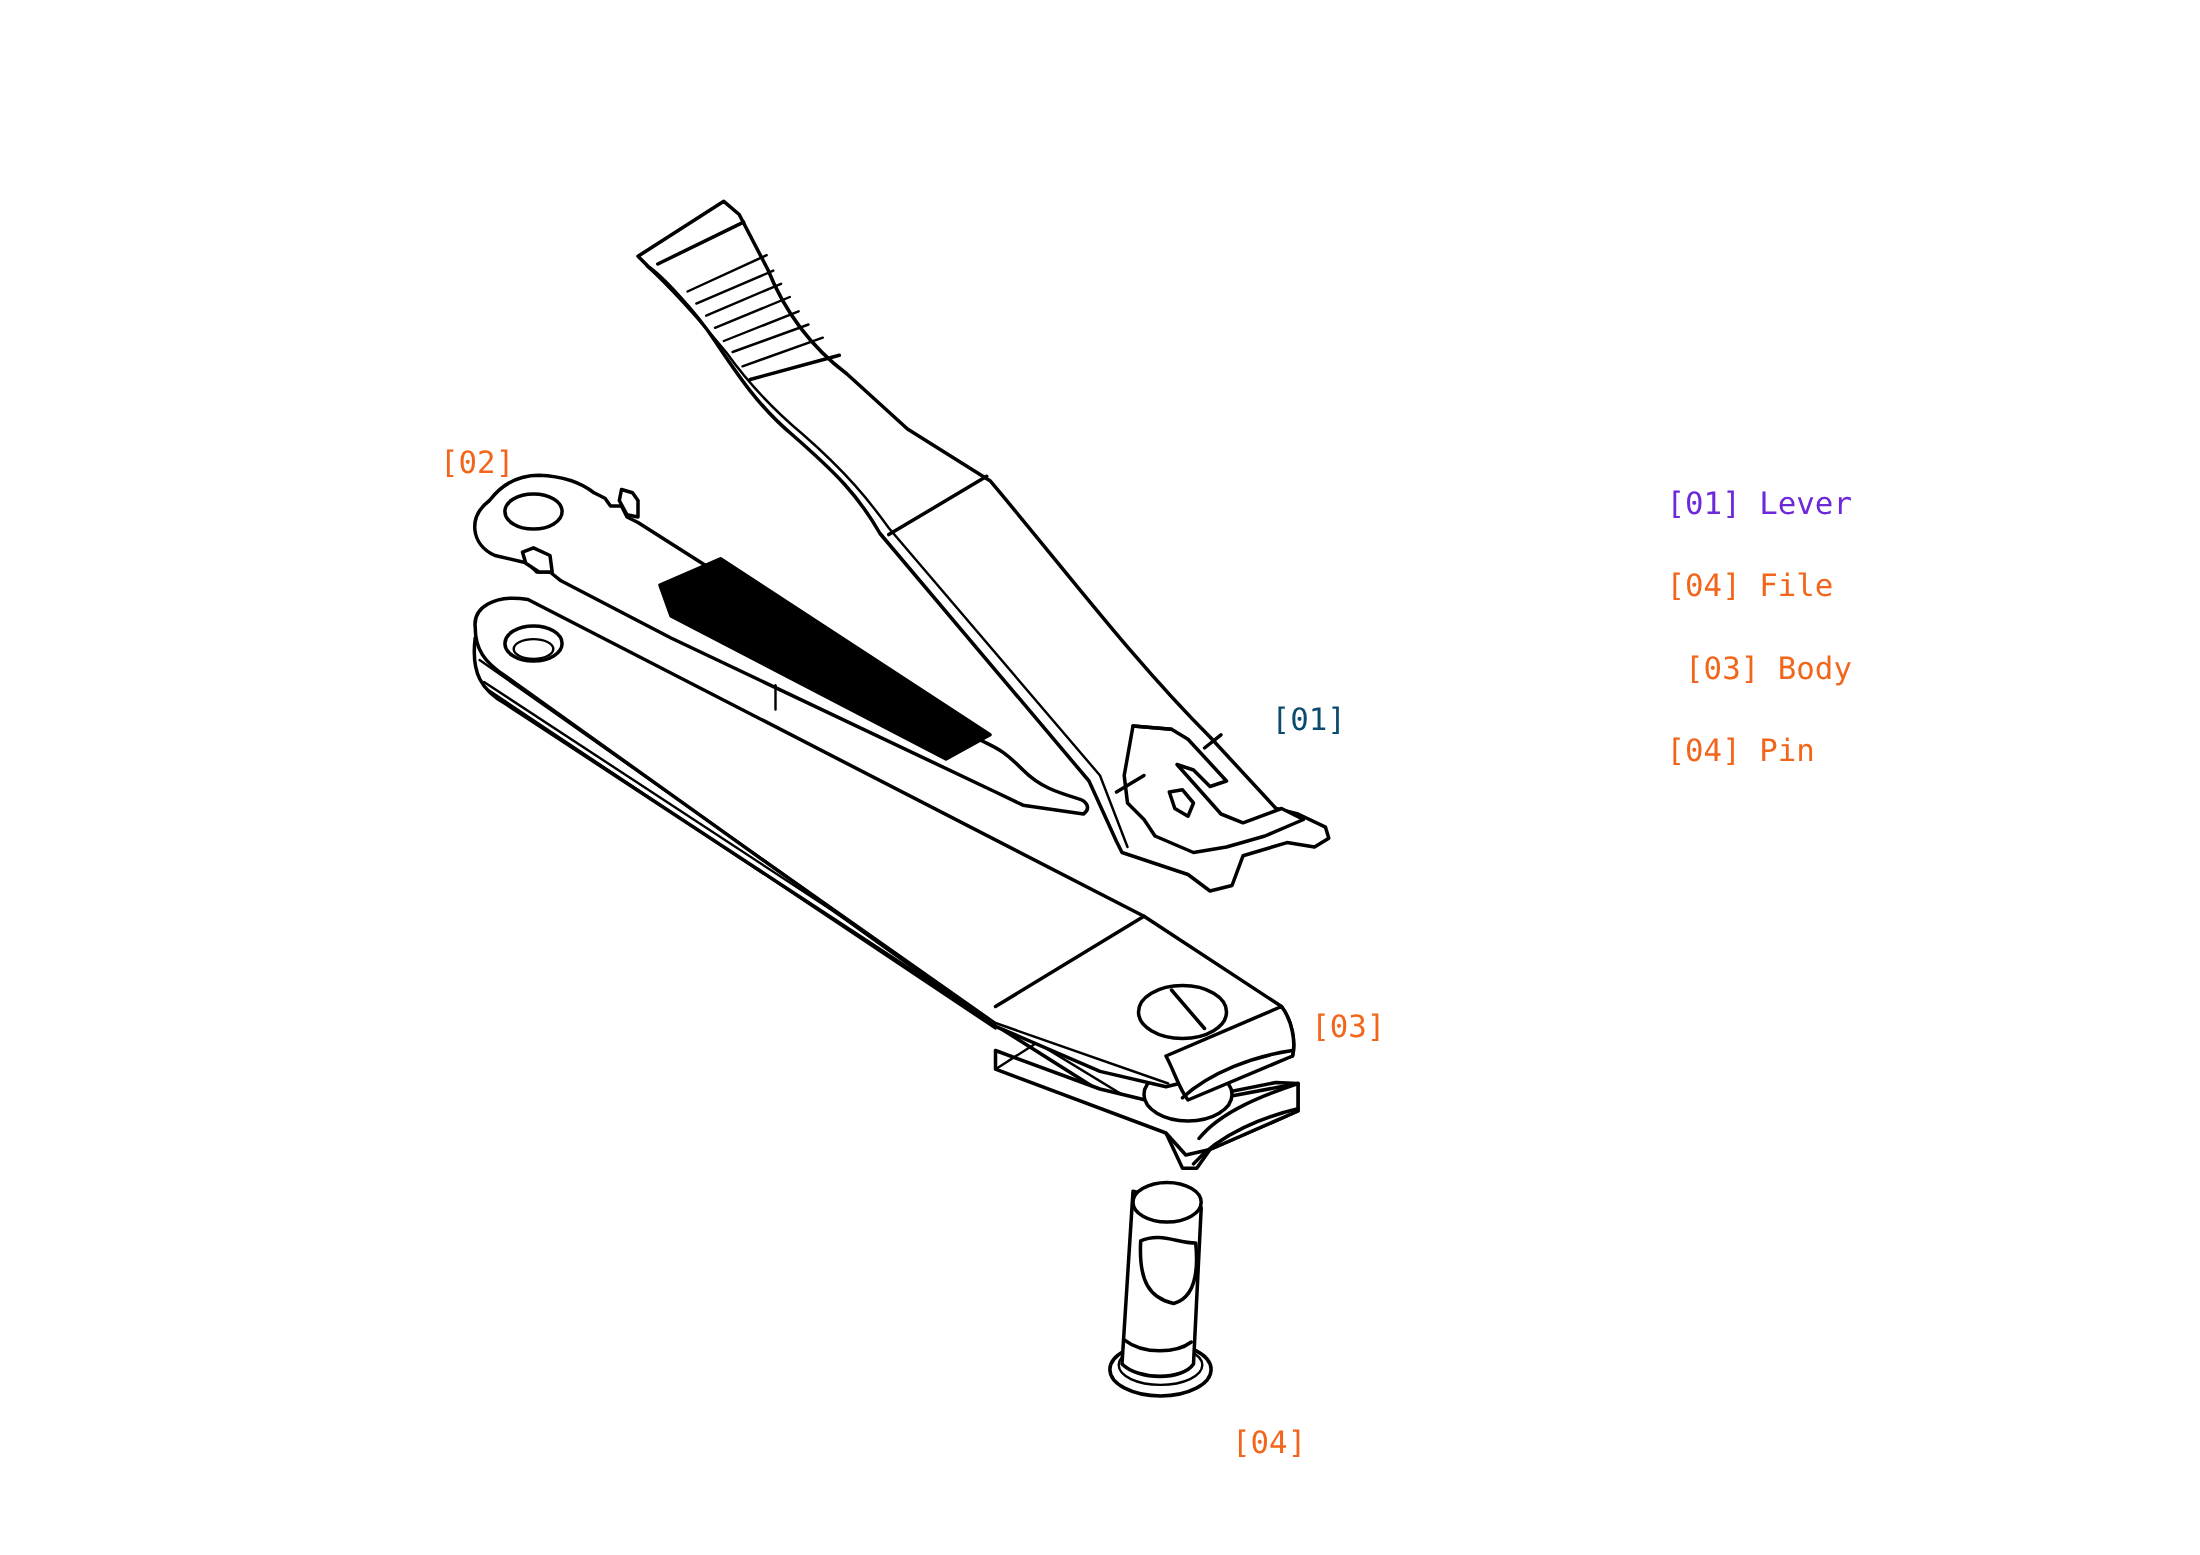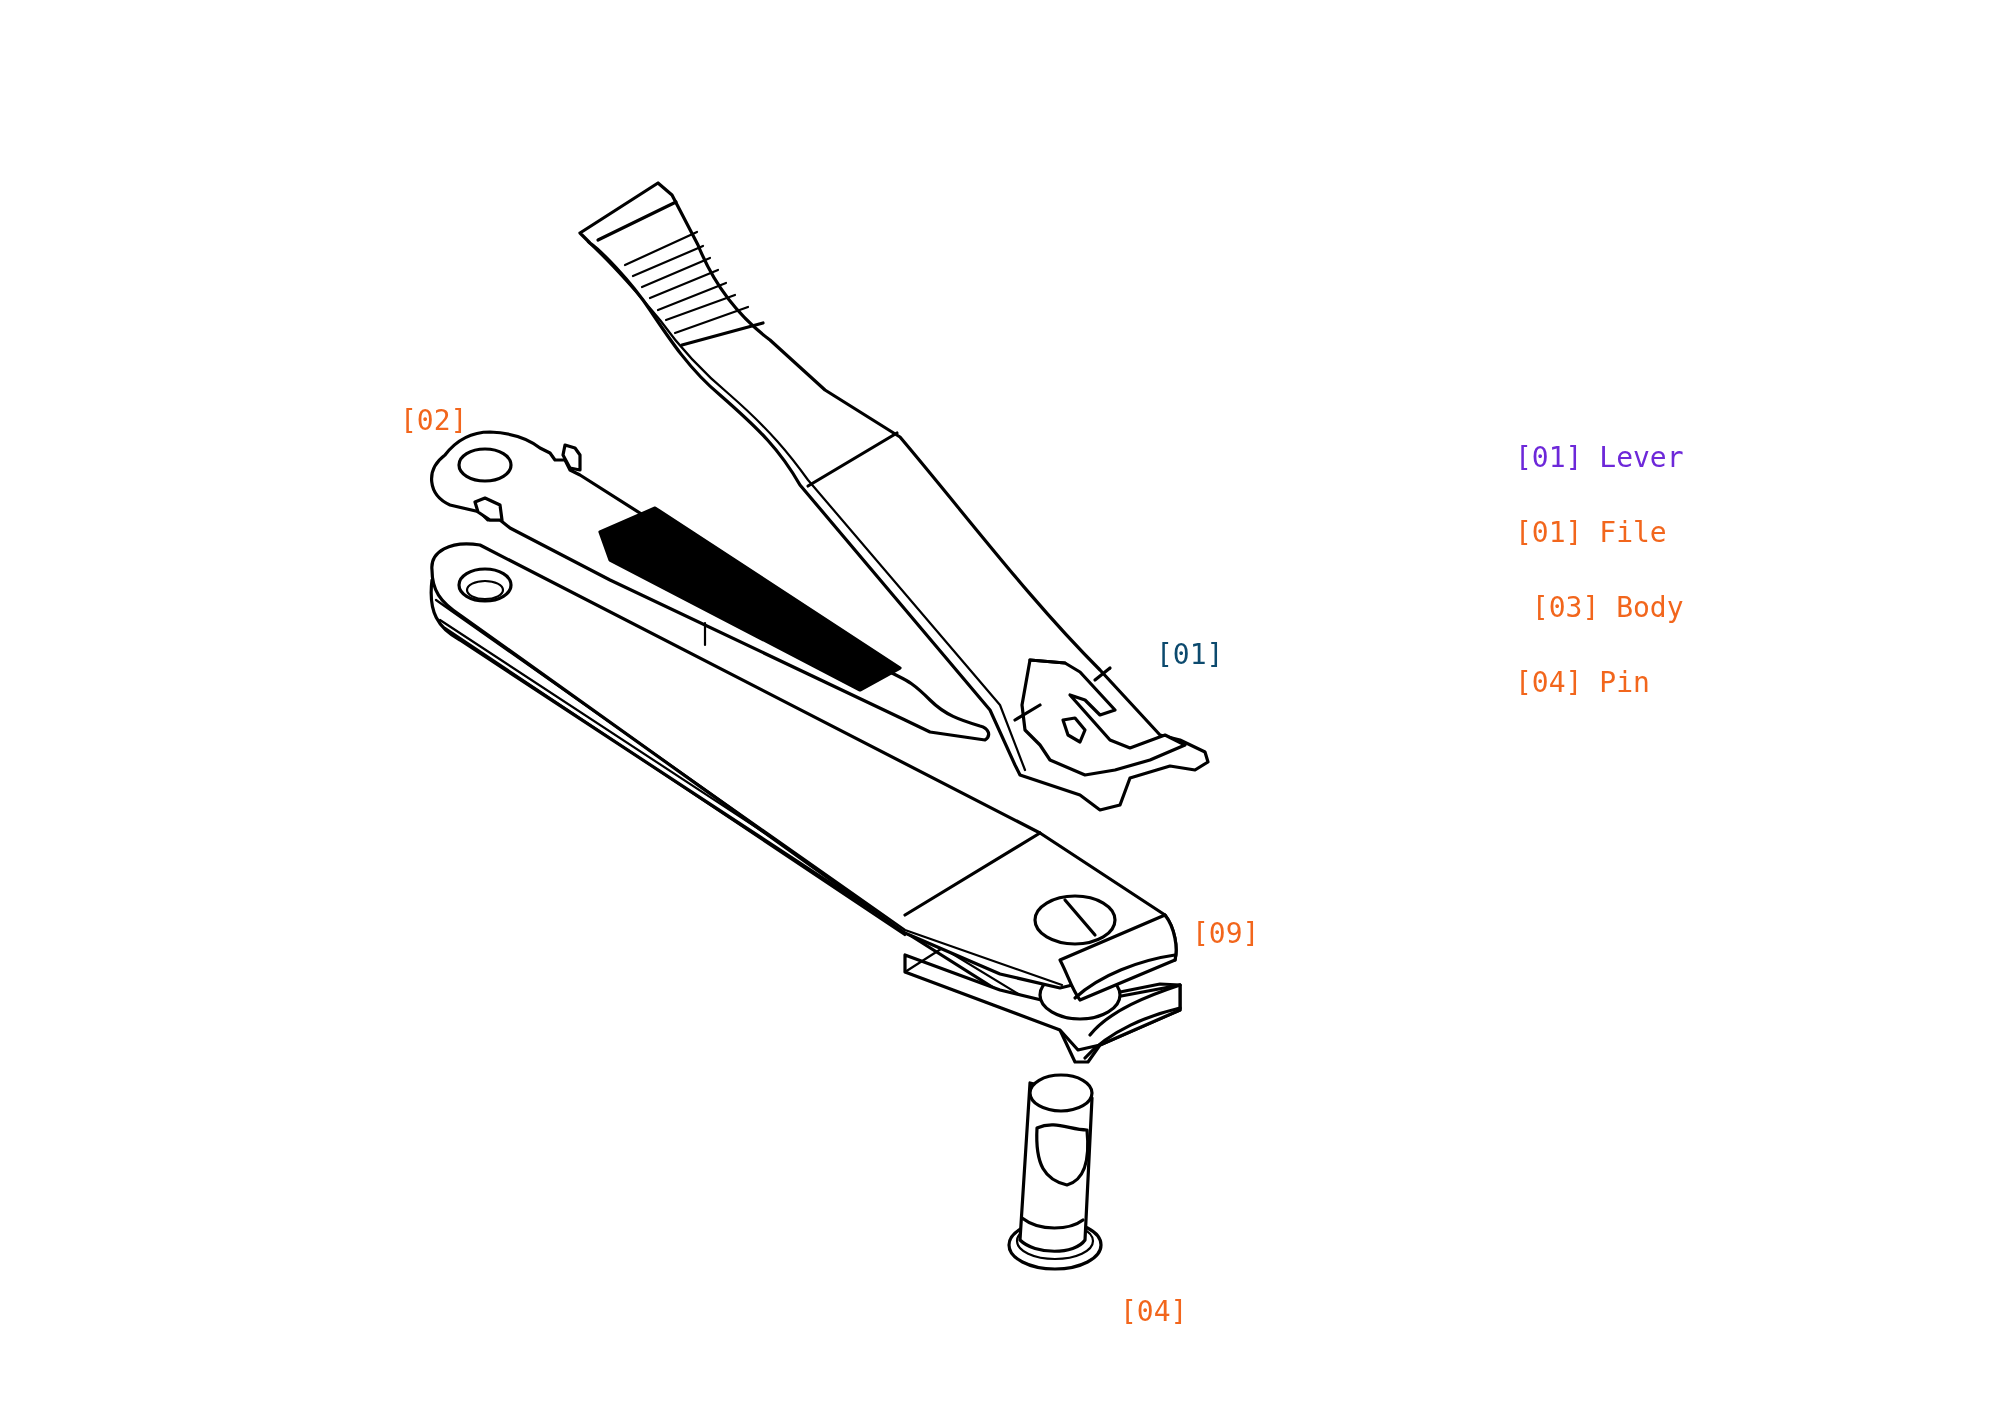--- a/index.html
+++ b/index.html
@@ -98,21 +98,21 @@
     <ellipse class="thin" cx="1055" cy="1241" rx="38" ry="18"></ellipse>
     <path d="M1030 1083 L1020 1240 C1035 1255 1075 1255 1085 1240 L1092 1098 Z"></path>
     <ellipse cx="1061" cy="1093" rx="31" ry="18"></ellipse>
     <path class="nofill" d="M1037 1128 C1035 1165 1045 1180 1067 1185 C1085 1180 1090 1160 1087 1130 C1070 1130 1055 1120 1037 1128 Z"></path>
     <path class="nofill" d="M1022 1218 C1040 1232 1070 1230 1083 1220"></path>
   </g>
 </svg>
 
 <div class="callout" style="left:1156px; top:605px; color:#0c4a6e;text-align:right;">[01]</div>
 <div class="callout" style="left:400px; top:371px; color:#F2661C;">[02]</div>
-<div class="callout" style="left:1192px; top:884px; color:#F2661C;">[09]</div>
+<div class="callout" style="left:1192px; top:884px; color:#F2661C;">[03]</div>
 <div class="callout" style="left:1120px; top:1262px; color:#F2661C;">[04]</div>
 
 <div class="legend">
   <div class="legend-item" style="color:#6d28d9;">[01] Lever</div>
-  <div class="legend-item" style="color:#F2661C;">[01] File</div>
+  <div class="legend-item" style="color:#F2661C;">[04] File</div>
   <div class="legend-item" style="color:#F2661C;text-align:right;">[03] Body</div>
   <div class="legend-item" style="color:#F2661C;">[04] Pin</div>
 </div>
 
 </body></html>

